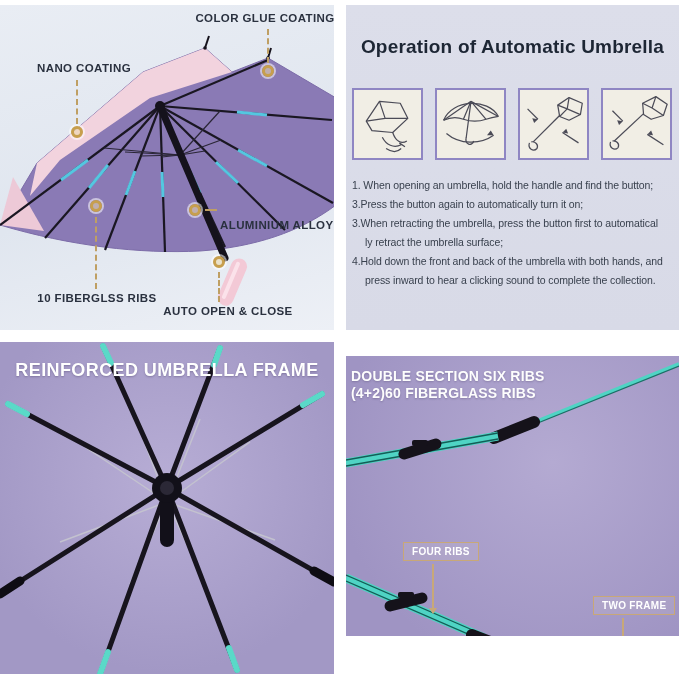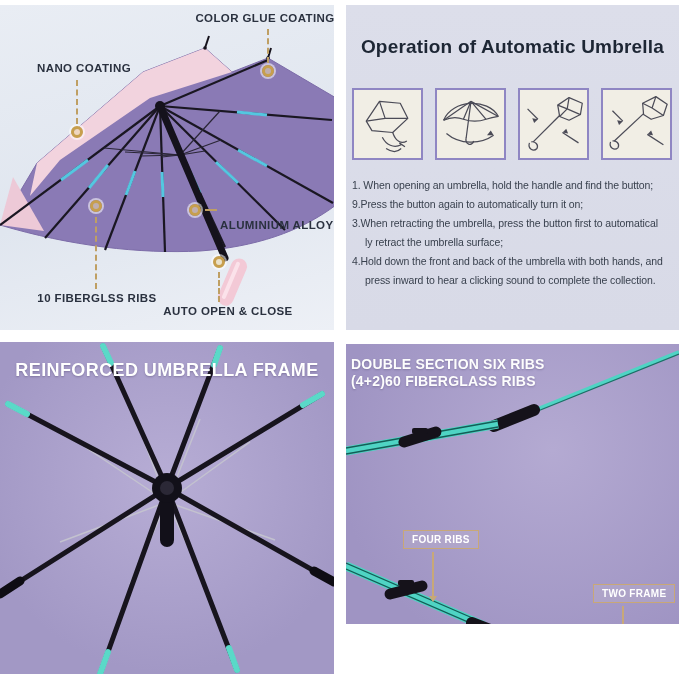--- a/index.html
+++ b/index.html
@@ -5,21 +5,21 @@
   * { margin:0; padding:0; box-sizing:border-box; }
   body { background:#ffffff; font-family:"Liberation Sans", sans-serif; }
   .canvas { position:relative; width:679px; height:676px; background:#ffffff; overflow:hidden;padding-left:31px; }
   .quad { position:absolute; overflow:hidden; }
   .tl { left:0; top:5px; width:334px; height:325px;
         background:linear-gradient(165deg,#e9edf4 0%,#e0e6ef 55%,#edf0f6 100%); }
   .tr { left:346px; top:5px; width:333px; height:325px;
         background:linear-gradient(180deg,#dcdeea 0%,#d8dae7 100%); }
   .bl { left:0; top:342px; width:334px; height:332px;
         background:radial-gradient(circle at 50% 42%, #b7add5 0%, #a298c5 75%); }
-  .br { left:346px; top:344px; width:333px; height:280px;
+  .br { left:346px; top:356px; width:333px; height:280px;
         background:radial-gradient(circle at 62% 38%, #b4aad2 0%, #9f94c3 80%); }
 
   
   .callout-text { position:absolute; font-size:11.5px; font-weight:700; color:#2a313f;
         letter-spacing:.4px; white-space:nowrap; }
   .center { transform:translateX(-50%); }
   .dash-v { position:absolute; width:0; border-left:2px dashed #bf9f63; }
   .dash-h { position:absolute; height:0; border-top:2px dashed #bf9f63; }
   .gold-dot { position:absolute; width:12px; height:12px; border-radius:50%;
         border:3px solid #c79f4d; background:rgba(236,216,168,.55);
@@ -196,21 +196,21 @@
           <path d="M10,22 L21,33"></path>
           <path d="M21,33 l-6,-1 2,5 z" fill="#4b4b57" stroke="none"></path>
           <path d="M64,58 L47,47"></path>
           <path d="M47,47 l6,1 -2,-5 z" fill="#4b4b57" stroke="none"></path>
         </svg>
       </div>
     </div>
 
     <div class="instructions">
       <div class="instr-line">1. When opening an umbrella, hold the handle and find the button;</div>
-      <div class="instr-line">9.Press the button again to automatically turn it on;</div>
+      <div class="instr-line">3.Press the button again to automatically turn it on;</div>
       <div class="instr-line">3.When retracting the umbrella, press the button first to  automatical</div>
       <div class="instr-line cont">ly retract the umbrella surface;</div>
       <div class="instr-line">4.Hold down the front and back of the umbrella with both hands, and</div>
       <div class="instr-line cont">press inward to hear a clicking sound to complete the collection.</div>
     </div>
   </section>
 
   <section class="quad bl">
     <svg class="photo-svg" width="334" height="332" viewBox="0 0 334 332">
 

